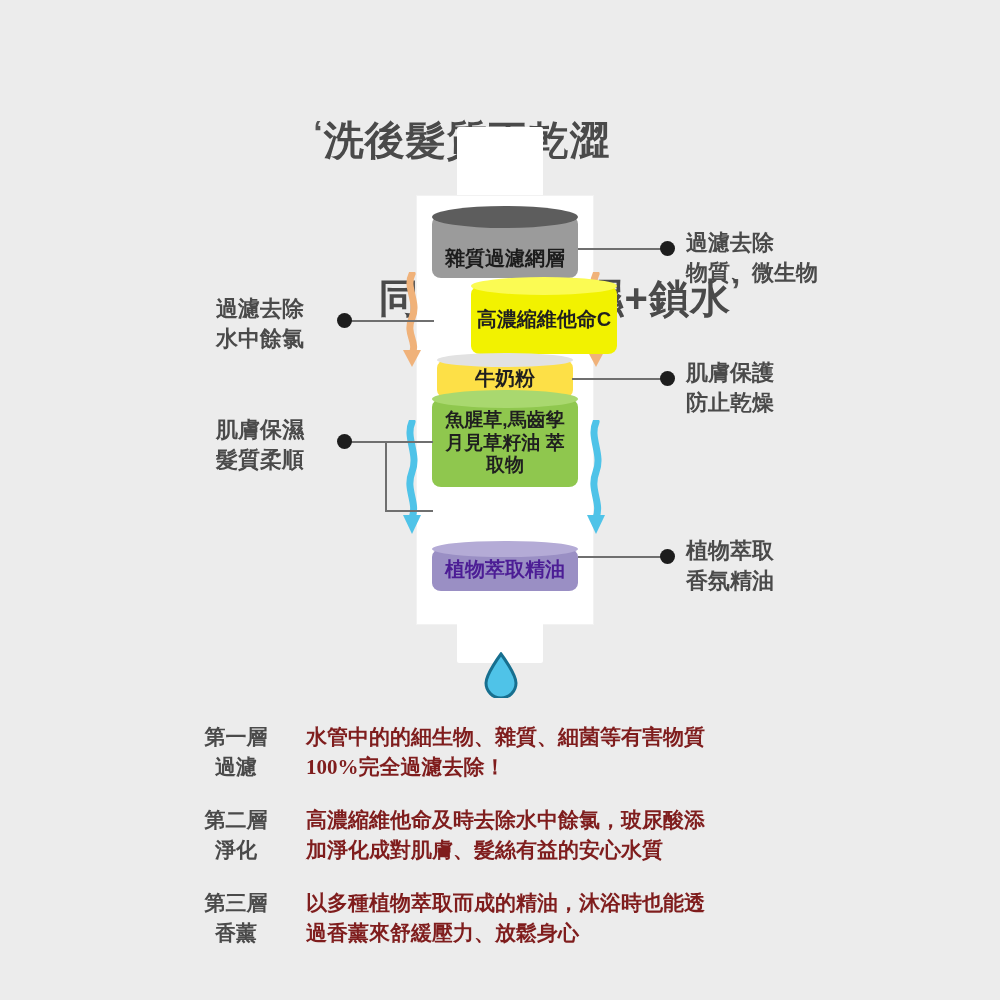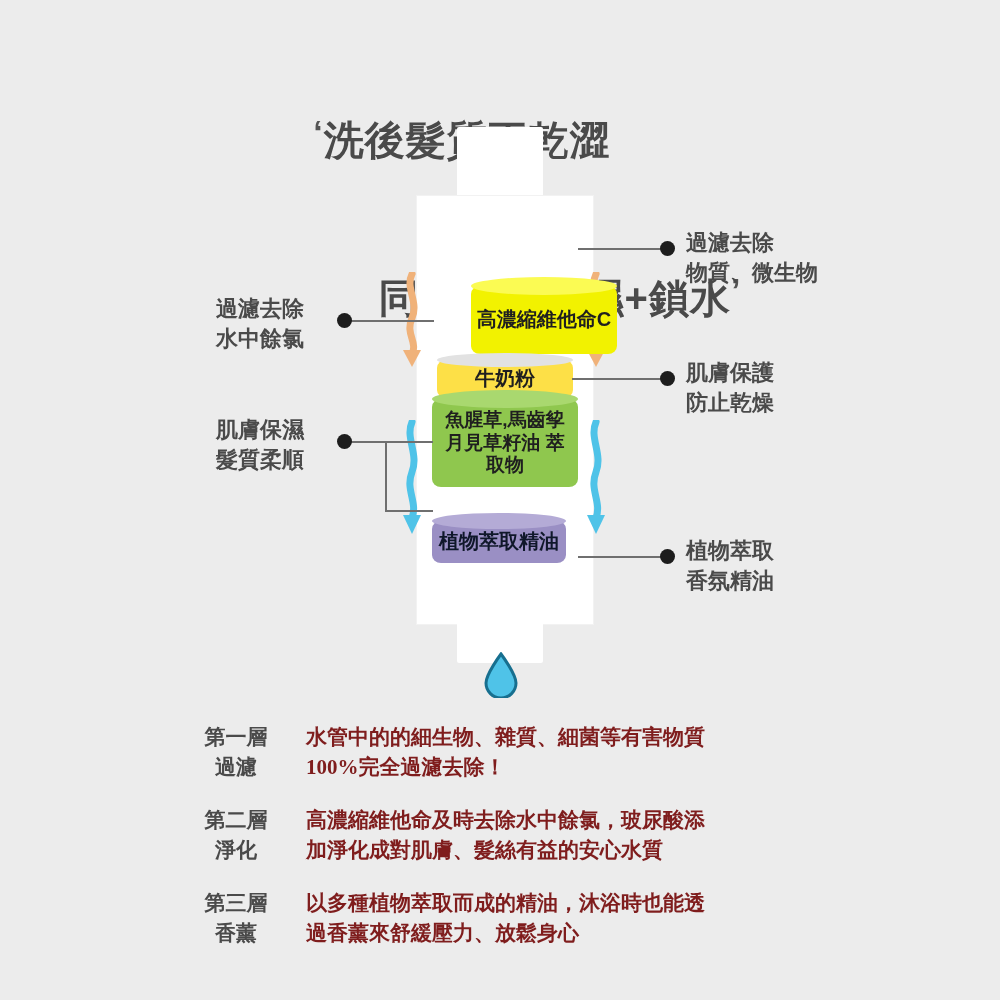--- a/index.html
+++ b/index.html
@@ -173,26 +173,26 @@
     font-size: 20px;
   }
   .layer-ha .cap {
     background: #fdecd2;
     height: 14px;
     top: -7px;
   }
 
   .layer-oil {
     left: 432px;
-    top: 521px;
-    width: 134px;
+    top: 549px;
+    width: 146px;
     height: 42px;
     background: #9a8fc4;
     font-size: 20px;
-    color: #0f172a;
+    color: #4c1d95;
   }
   .layer-oil .cap {
     background: #b4abd6;
     height: 16px;
     top: -8px;
   }
 
   
   .drop {
     position: absolute;
@@ -296,20 +296,24 @@
 
   <svg class="flow" style="left:398px; top:420px;" width="28" height="116" viewBox="0 0 28 116">
     <path d="M14 2 C7 18 21 34 14 52 C7 70 20 82 14 98" fill="none" stroke="#4fc3e8" stroke-width="7" stroke-linecap="round"></path>
     <path d="M5 95 L14 114 L23 95 Z" fill="#4fc3e8"></path>
   </svg>
   <svg class="flow" style="left:582px; top:420px;" width="28" height="116" viewBox="0 0 28 116">
     <path d="M14 2 C7 18 21 34 14 52 C7 70 20 82 14 98" fill="none" stroke="#4fc3e8" stroke-width="7" stroke-linecap="round"></path>
     <path d="M5 95 L14 114 L23 95 Z" fill="#4fc3e8"></path>
   </svg>
 
+  <div class="layer layer-mesh">
+    <div class="cap"></div>
+    <div class="label">雜質過濾網層</div>
+  </div>
 
   <div class="layer layer-vitc">
     <div class="cap"></div>
     <div class="label">高濃縮維他命C</div>
   </div>
 
   <div class="layer layer-milk">
     <div class="cap"></div>
     <div class="label">牛奶粉</div>
   </div>

